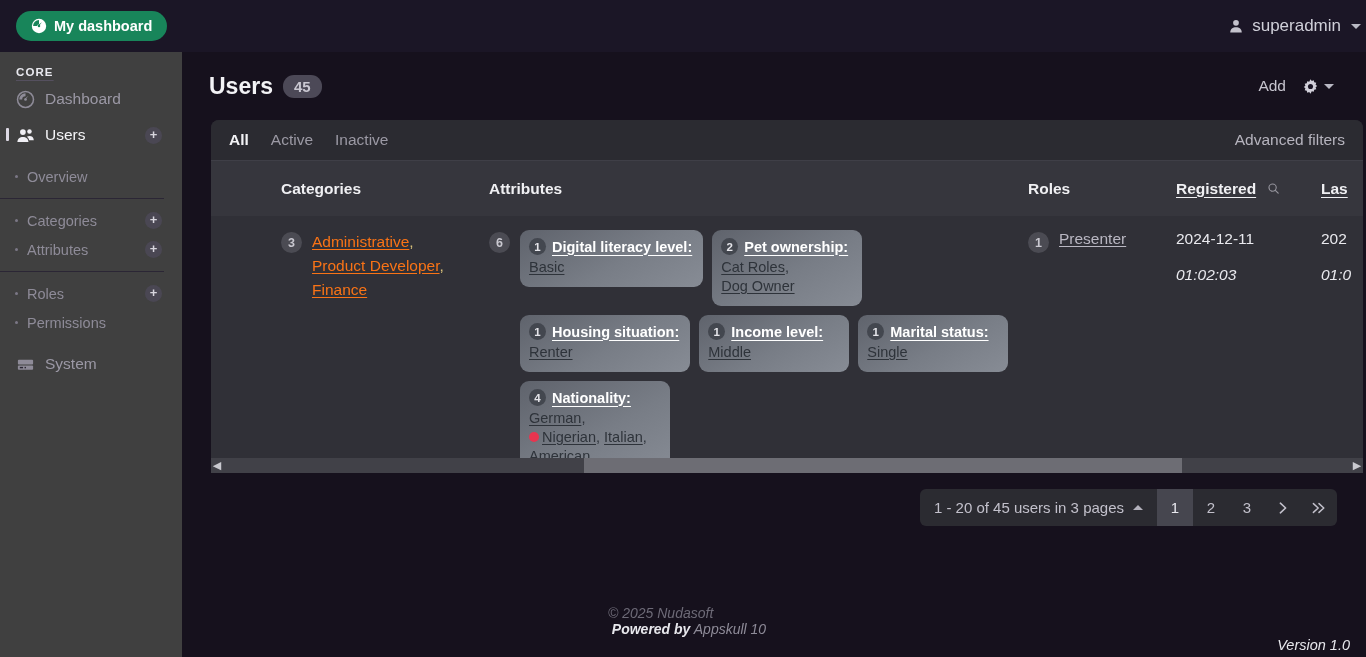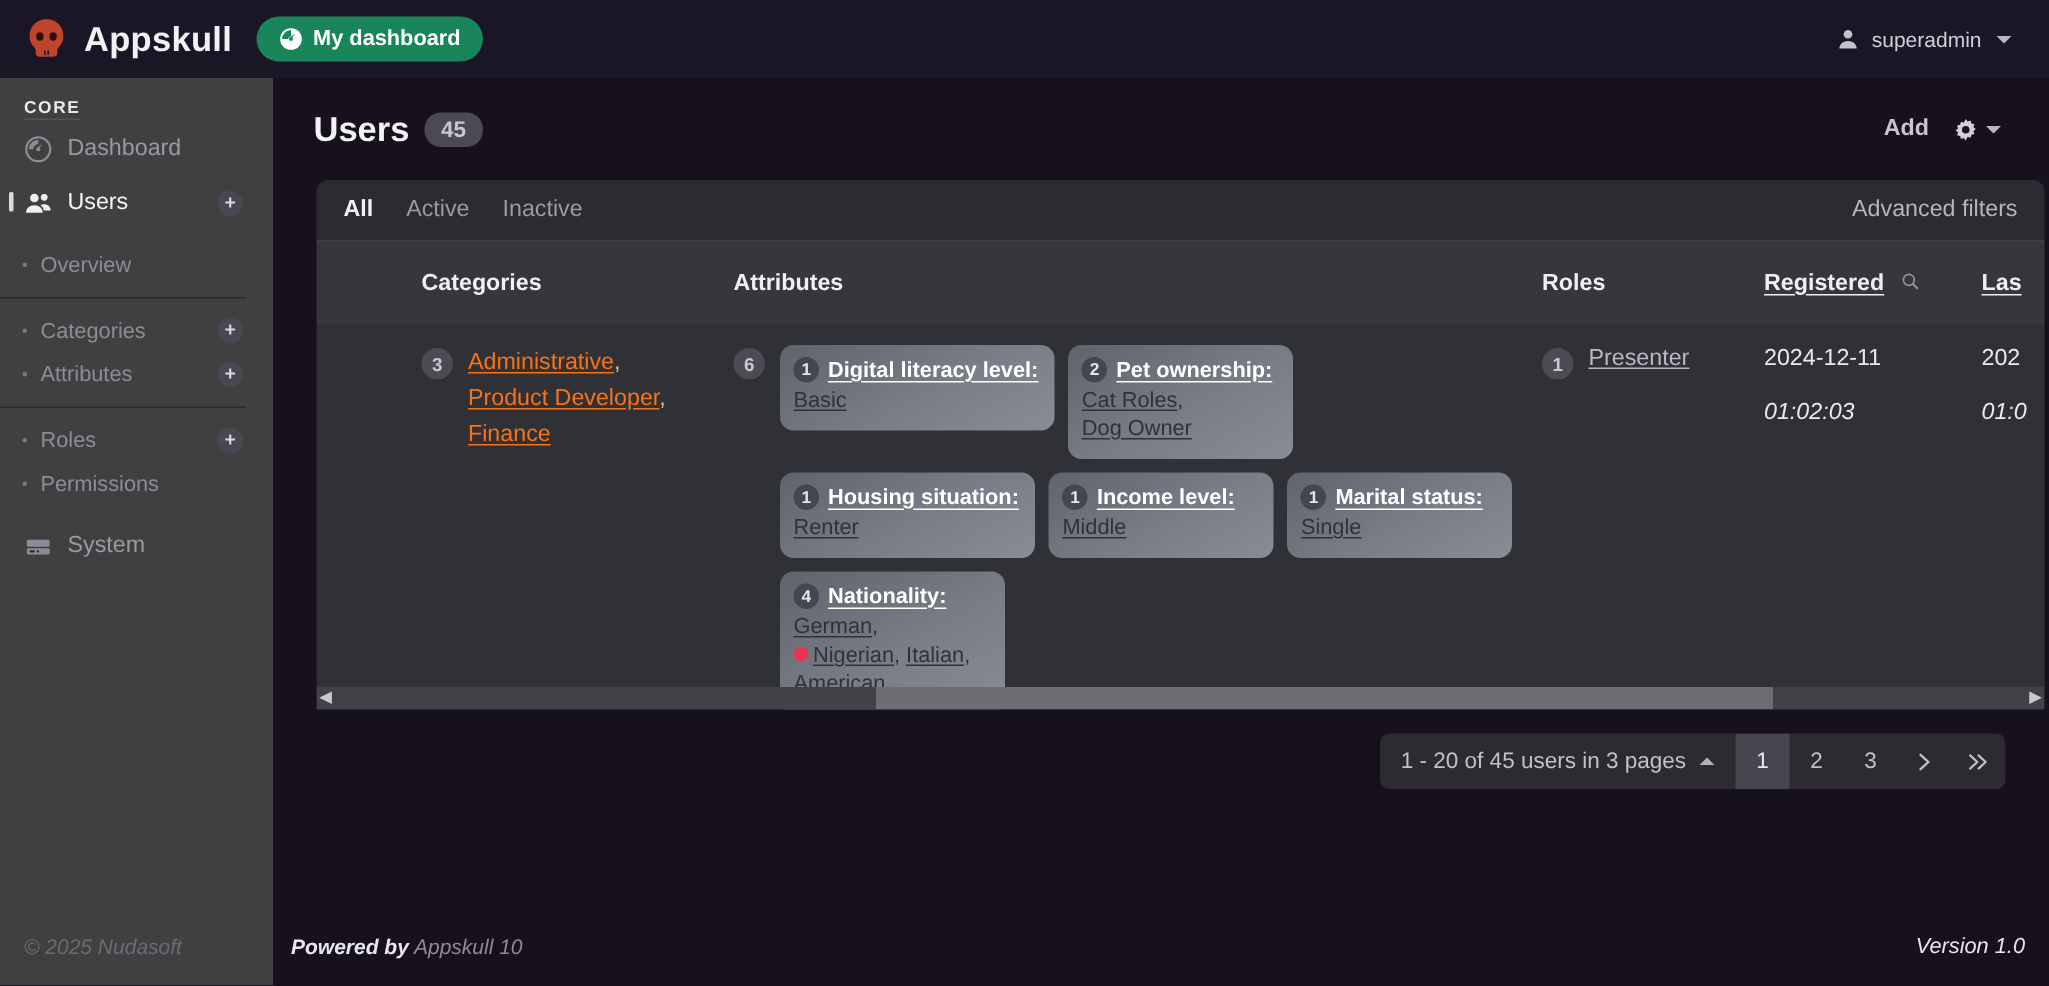--- a/index.html
+++ b/index.html
@@ -24,23 +24,23 @@
   }
   .dash-btn {
     margin-left: 16px; height: 30px; border-radius: 15px;
     background: #18855a; color: #fff;
     display: flex; align-items: center; gap: 7px;
     padding: 4px 15px; font-size: 14.5px; font-weight: bold;
     cursor: pointer; border: none;
   }
   .dash-btn .gi { width: 16px; height: 16px; display:block; }
   .user-menu {
-    margin-left: auto; padding-right: 25px;
+    margin-left: auto; padding-right: 5px;
     display: flex; align-items: center; gap: 8px;
-    color: #cfcfd8; font-size: 14px; cursor: pointer;
+    color: #cfcfd8; font-size: 17px; cursor: pointer;
   }
   .user-menu .caret {
     width:0;height:0;border-left:5px solid transparent;border-right:5px solid transparent;
     border-top:5px solid #b9b9c4; margin-left:2px;
   }
 
   
   .sidebar {
     position: absolute; top: 52px; left: 0; width: 182px; height: 605px;
     background: #404040;
@@ -82,21 +82,21 @@
 
   .page-head {
     display: flex; align-items: center; height: 68px; padding: 0 32px 0 27px;
   }
   .page-title { font-size: 23px; font-weight: bold; color: #f3f3f6; }
   .count-pill {
     margin-left: 10px; background: #4c4957; color: #c9c7d1;
     border-radius: 11px; padding: 3px 11px; font-size: 15px; font-weight: bold;
   }
   .head-right { margin-left: auto; display: flex; align-items: center; gap: 16px; }
-  .add-link { color: #c6c4ce; font-size: 15.5px; cursor: pointer; font-weight: bold; }
+  .add-link { color: #c6c4ce; font-size: 15.5px; cursor: pointer; }
   .search-wrap {
     display: flex; width: 288px; height: 36px; border-radius: 18px;
     overflow: hidden; background: #2a2a31;
   }
   .search-input {
     flex: 1; background: transparent; border: none; outline: none;
     color: #d6d4de; font-size: 15px; padding: 0 18px;
     font-family: "Liberation Sans", sans-serif;
   }
   .search-input::placeholder { color: #85838f; }
@@ -220,46 +220,37 @@
   }
   .pg-btn {
     width: 36px; display: flex; align-items: center; justify-content: center;
     font-size: 15px; color: #c2c0cb; cursor: pointer;
   }
   .pg-btn.cur { background: #46464f; color: #e9e9ef; }
 
   
   .footer {
     position: absolute; left: 0; bottom: 0; width: 1366px; height: 52px;
-    display: flex; align-items: center;
+    display: flex; align-items: center; flex-direction: column;
   }
   .f-copy {
     width: 182px; padding-left: 16px; font-size: 14px; font-style: italic;
     color: #6d6a77;
   }
   .f-mid { padding-left: 12px; font-size: 14px; font-style: italic; color: #8e8b98; }
   .f-mid b { color: #e7e7ec; font-style: italic; }
   .f-ver {
     margin-left: auto; padding-right: 16px; font-size: 14.5px;
     font-style: italic; color: #e7e7ec;
   }
 </style>
 </head>
 <body>
 
 <div class="topbar">
-  <div class="brand">
-    <svg class="skull-icon" viewBox="0 0 32 32">
-      <path d="M16 2C9 2 4 7 4 14c0 4 2 6.5 3.5 8 .6.6.8 1.2.8 2.2V26c0 1.6 1.2 2.6 2.7 2.6h10c1.5 0 2.7-1 2.7-2.6v-1.8c0-1 .2-1.6.8-2.2C26 20.5 28 18 28 14 28 7 23 2 16 2z" fill="#c0432c"></path>
-      <ellipse cx="11.3" cy="14.2" rx="2.6" ry="3" fill="#2b1010"></ellipse>
-      <ellipse cx="20.7" cy="14.2" rx="2.6" ry="3" fill="#2b1010"></ellipse>
-      <path d="M14.2 27.4v-3.2h1.1v3.2zm2.5 0v-3.2h1.1v3.2z" fill="#1b1626"></path>
-    </svg>
-    <span class="brand-name">Appskull</span>
-  </div>
   <button class="dash-btn">
     <svg class="gi" viewBox="0 0 20 20">
       <circle cx="10" cy="10" r="9" fill="#fff"></circle>
       <path d="M10 2a8 8 0 0 1 8 8 8 8 0 0 1-8 8 8 8 0 0 1-8-8 8 8 0 0 1 8-8z" fill="none" stroke="#18855a" stroke-width="0"></path>
       <path d="M10 2.6A7.4 7.4 0 0 0 2.6 10h5.1A2.6 2.6 0 0 1 10 7.7z" fill="#18855a"></path>
       <path d="M13.6 5.4 10 10l-1.2-1.2z" fill="#18855a"></path>
       <circle cx="10" cy="10" r="1.6" fill="#18855a"></circle>
     </svg>
     <span>My dashboard</span>
   </button>

